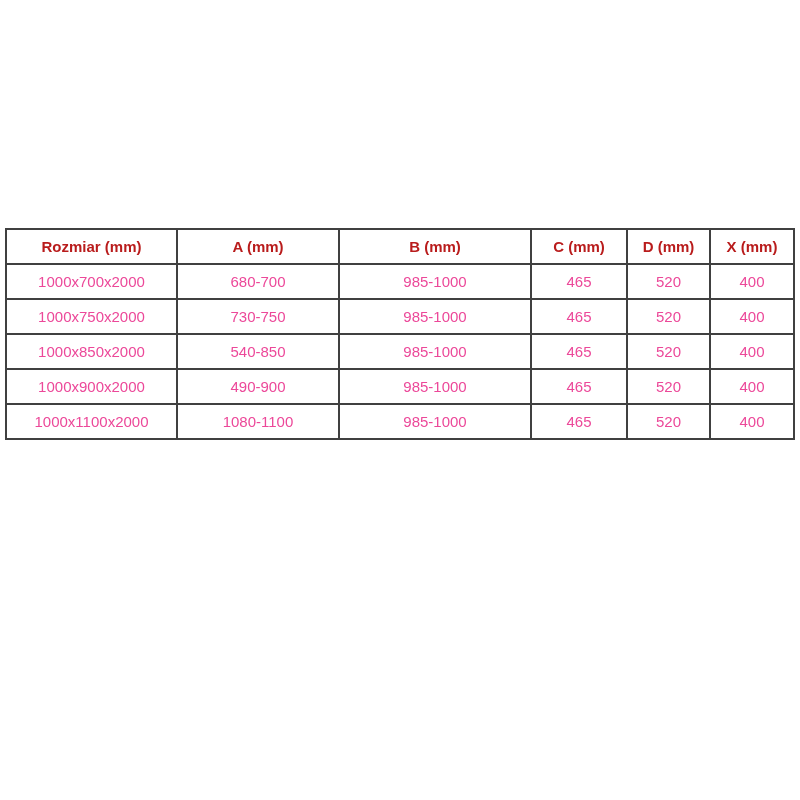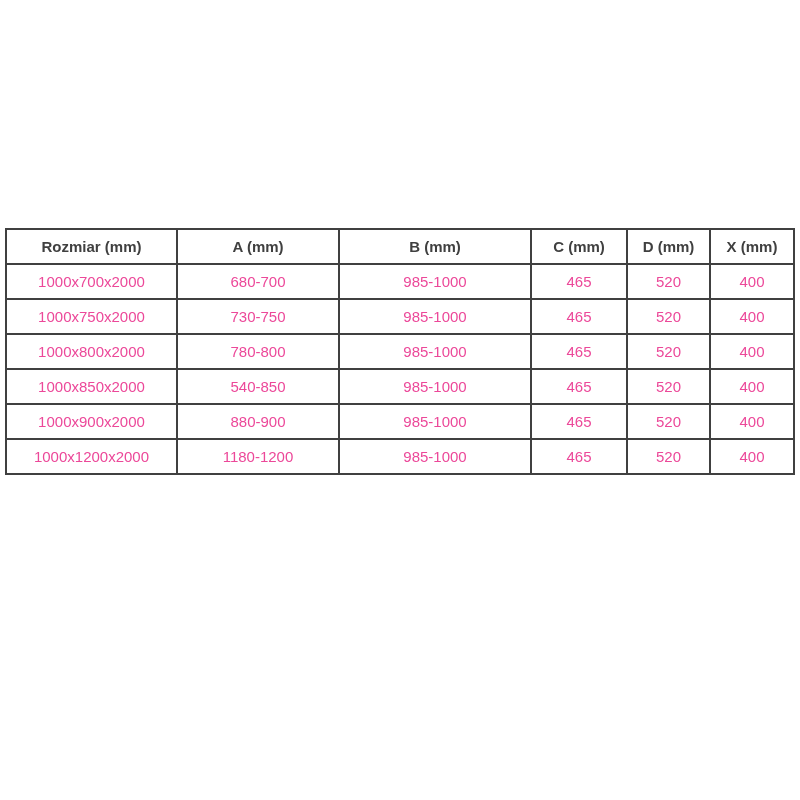--- a/index.html
+++ b/index.html
@@ -32,21 +32,21 @@
     height: 33px;
     padding: 0 2px;
     font-size: 15px;
     color: #ec4899;
     background: #ffffff;
     overflow: hidden;
     white-space: nowrap;
   }
   table.size-table th {
     font-weight: bold;
-    color: #404040;
+    color: #b91c1c;
   }
   col.c-rozmiar { width: 171px; }
   col.c-a { width: 162px; }
   col.c-b { width: 192px; }
   col.c-c { width: 96px; }
   col.c-d { width: 83px; }
   col.c-x { width: 84px; }
 </style>
 </head>
 <body>
@@ -82,46 +82,38 @@
       </tr>
       <tr>
         <td>1000x750x2000</td>
         <td>730-750</td>
         <td>985-1000</td>
         <td>465</td>
         <td>520</td>
         <td>400</td>
       </tr>
       <tr>
-        <td>1000x800x2000</td>
-        <td>780-800</td>
-        <td>985-1000</td>
-        <td>465</td>
-        <td>520</td>
-        <td>400</td>
-      </tr>
-      <tr>
         <td>1000x850x2000</td>
         <td>540-850</td>
         <td>985-1000</td>
         <td>465</td>
         <td>520</td>
         <td>400</td>
       </tr>
       <tr>
         <td>1000x900x2000</td>
-        <td>880-900</td>
+        <td>490-900</td>
         <td>985-1000</td>
         <td>465</td>
         <td>520</td>
         <td>400</td>
       </tr>
       <tr>
-        <td>1000x1200x2000</td>
-        <td>1180-1200</td>
+        <td>1000x1100x2000</td>
+        <td>1080-1100</td>
         <td>985-1000</td>
         <td>465</td>
         <td>520</td>
         <td>400</td>
       </tr>
     </tbody>
   </table>
 </div>
 
 </body></html>

